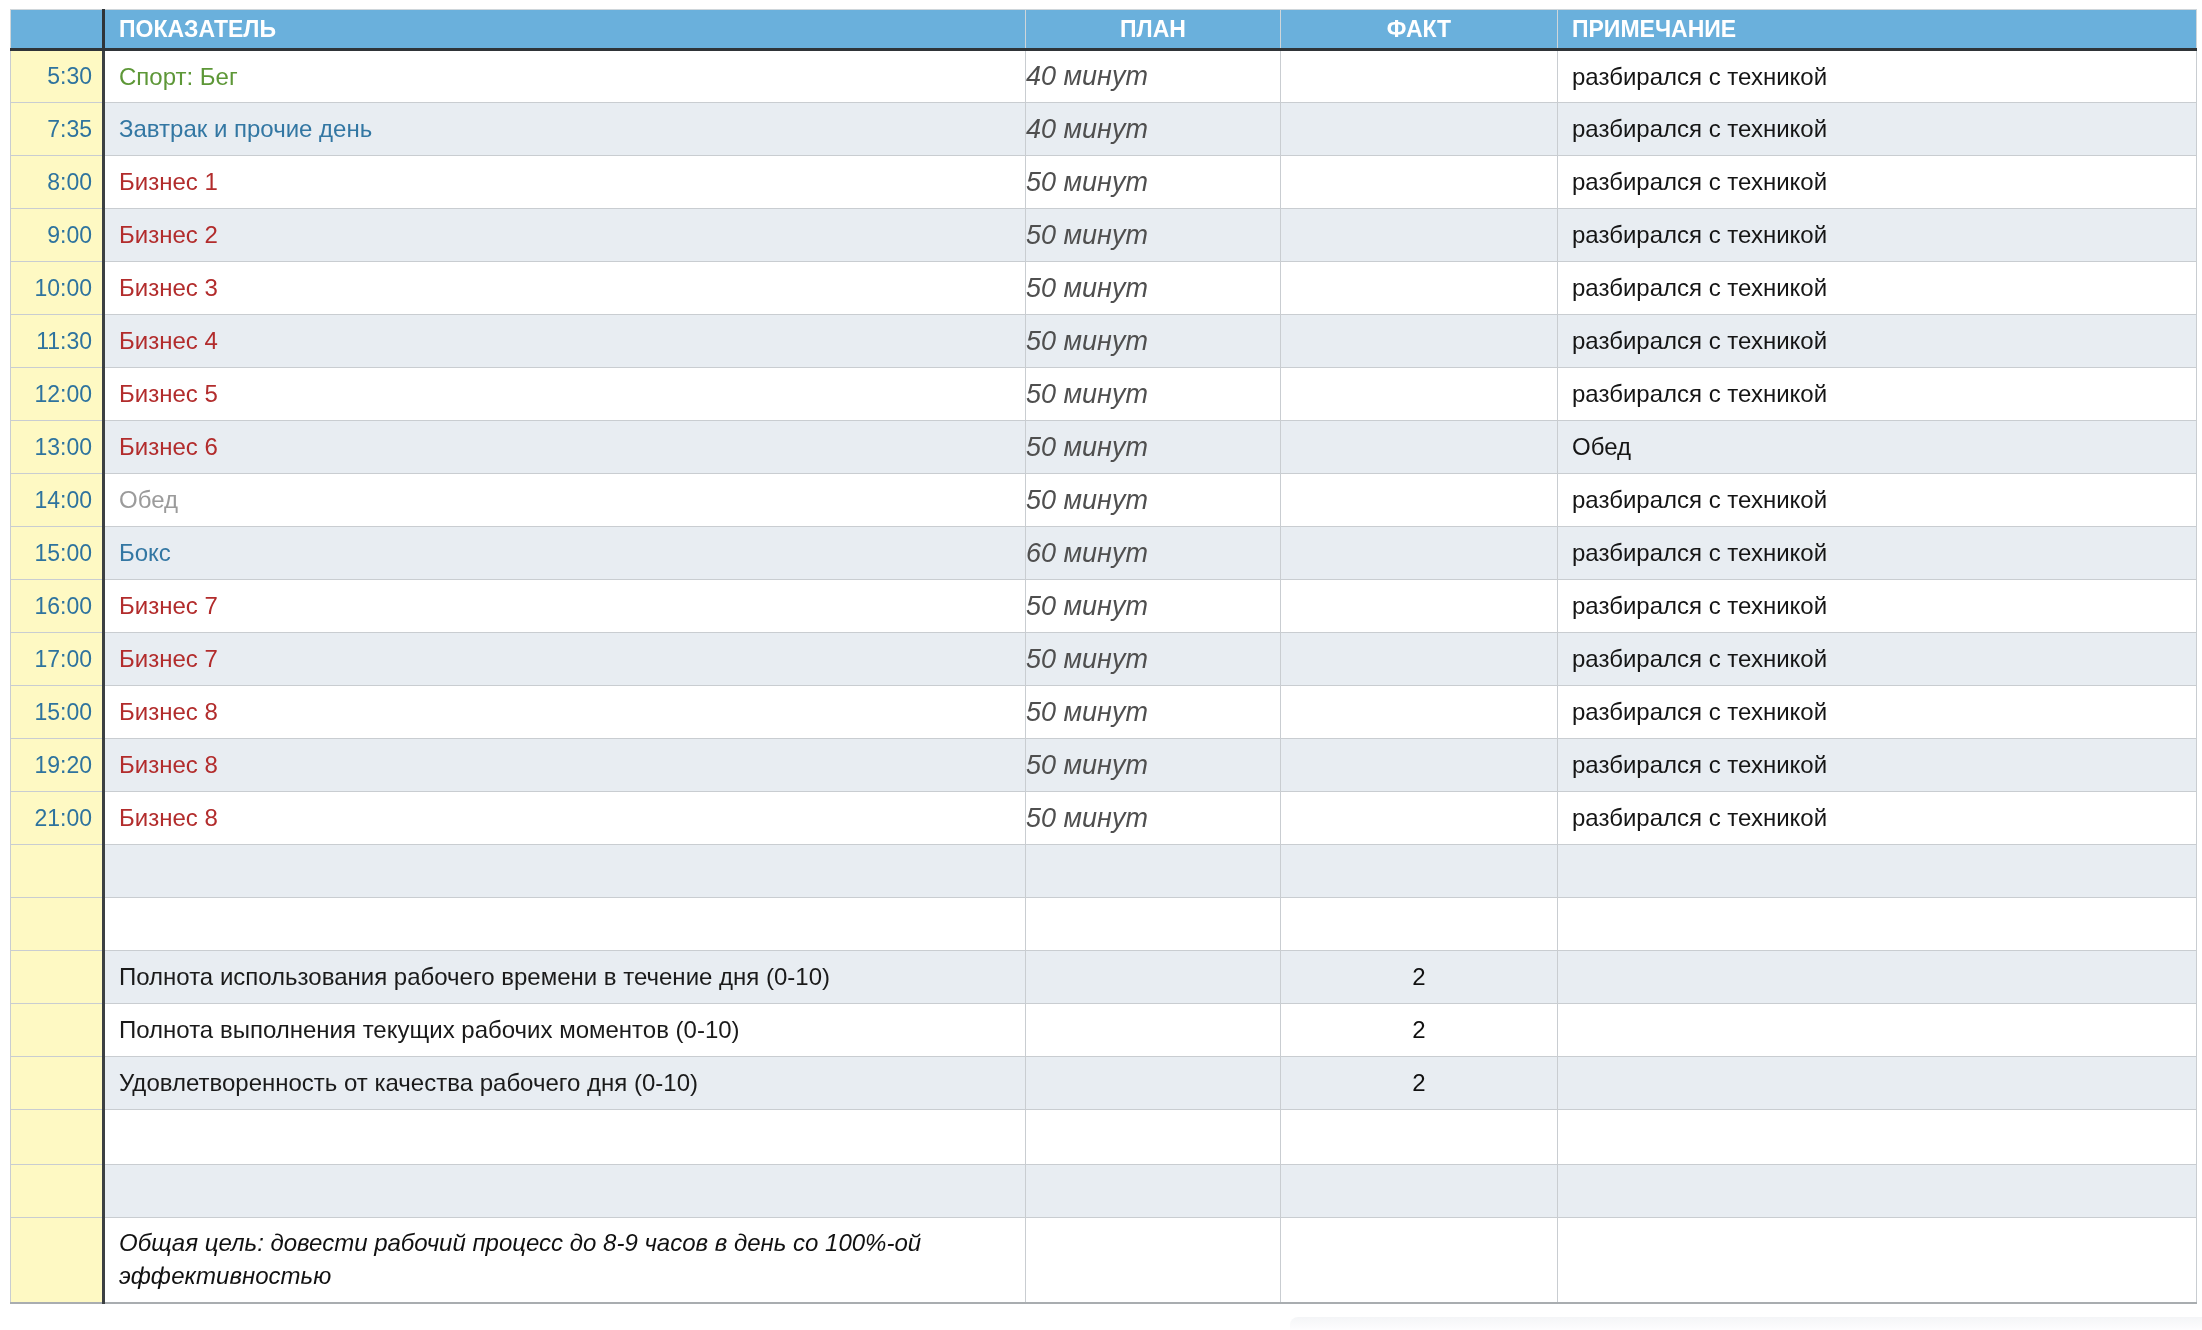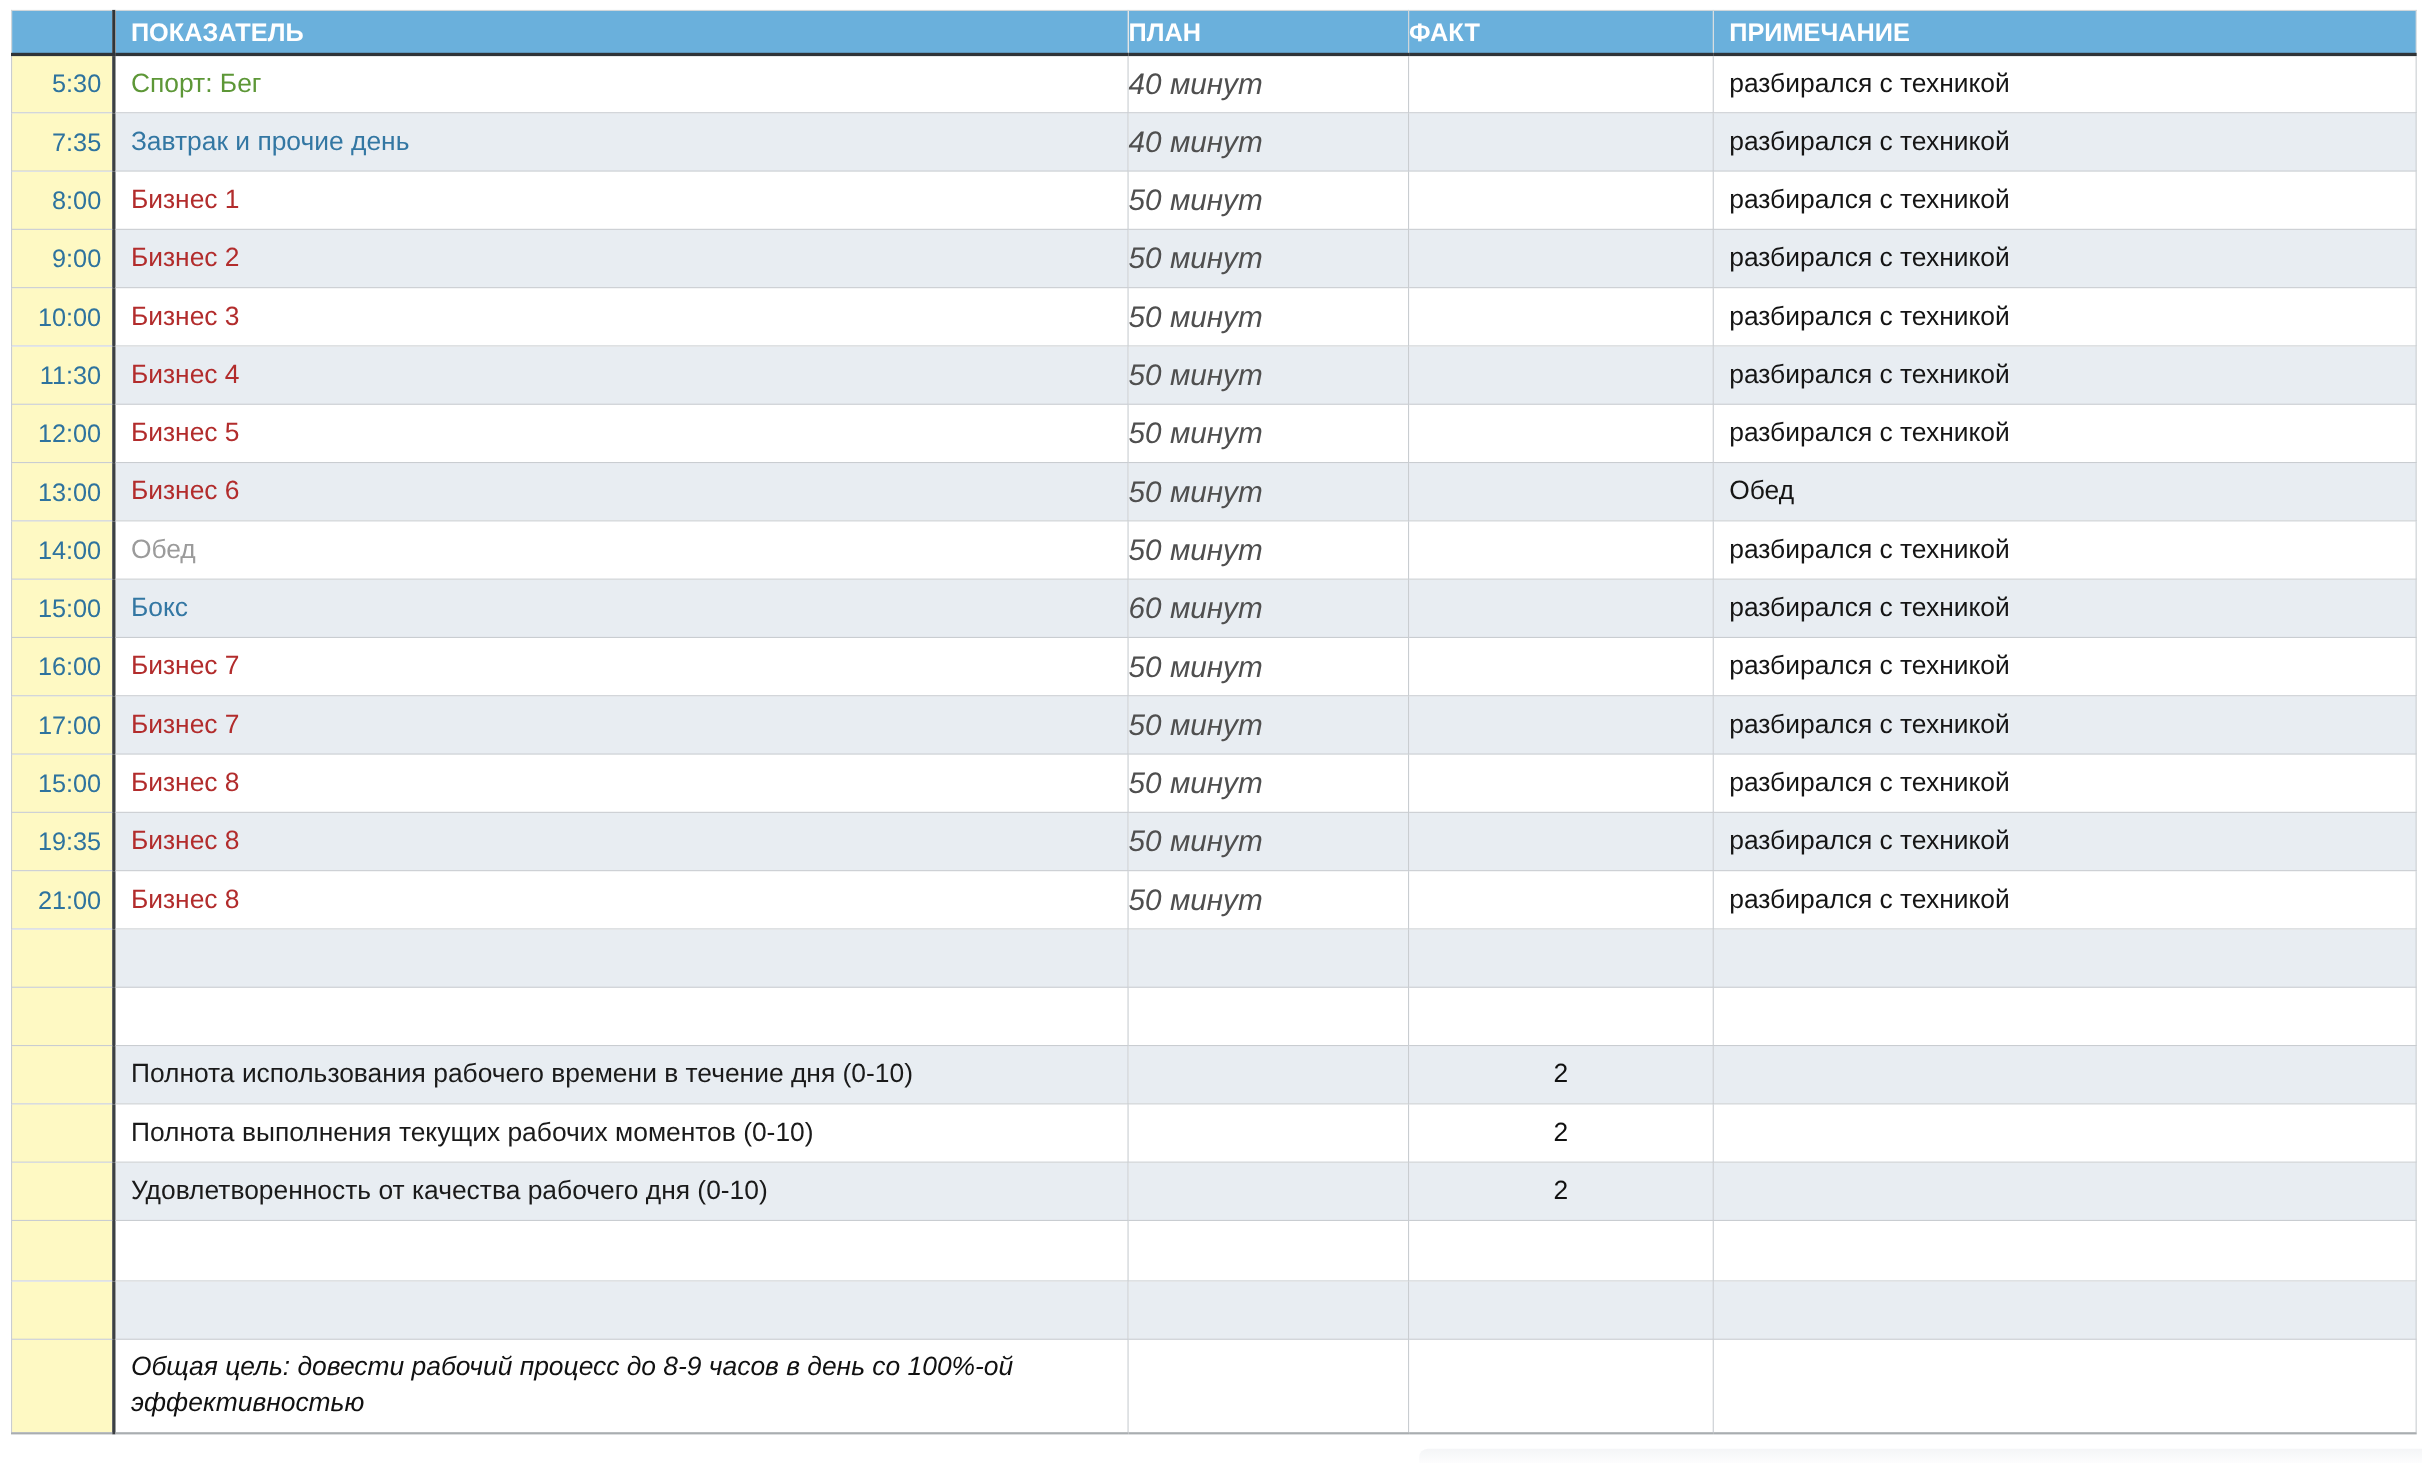--- a/index.html
+++ b/index.html
@@ -35,21 +35,21 @@
   tr.hdr th {
     background: #6ab0dc;
     color: #ffffff;
     font-weight: bold;
     font-size: 23px;
     border: 1px solid #cfd6da;
     border-bottom: 3px solid #2f3438;
     text-align: left;
     padding-left: 14px;
   }
-  tr.hdr th.center { text-align: left; padding-left: 0; }
+  tr.hdr th.center { text-align: center; padding-left: 0; }
 
   
   tr.row { height: 53px; }
   tr.tall { height: 55px; }
   tr.goal-row { height: 85px; }
   tr.alt td { background: #e8edf2; }
   tr td.time { background: #fef9c3; }
 
   td.time {
     color: #2e739e;
@@ -192,21 +192,21 @@
     <td class="note">разбирался с техникой</td>
   </tr>
   <tr class="row">
     <td class="time">15:00</td>
     <td class="ind t-red">Бизнес 8</td>
     <td class="plan">50 минут</td>
     <td class="fact"></td>
     <td class="note">разбирался с техникой</td>
   </tr>
   <tr class="row alt">
-    <td class="time">19:35</td>
+    <td class="time">19:20</td>
     <td class="ind t-red">Бизнес 8</td>
     <td class="plan">50 минут</td>
     <td class="fact"></td>
     <td class="note">разбирался с техникой</td>
   </tr>
   <tr class="row">
     <td class="time">21:00</td>
     <td class="ind t-red">Бизнес 8</td>
     <td class="plan">50 минут</td>
     <td class="fact"></td>

